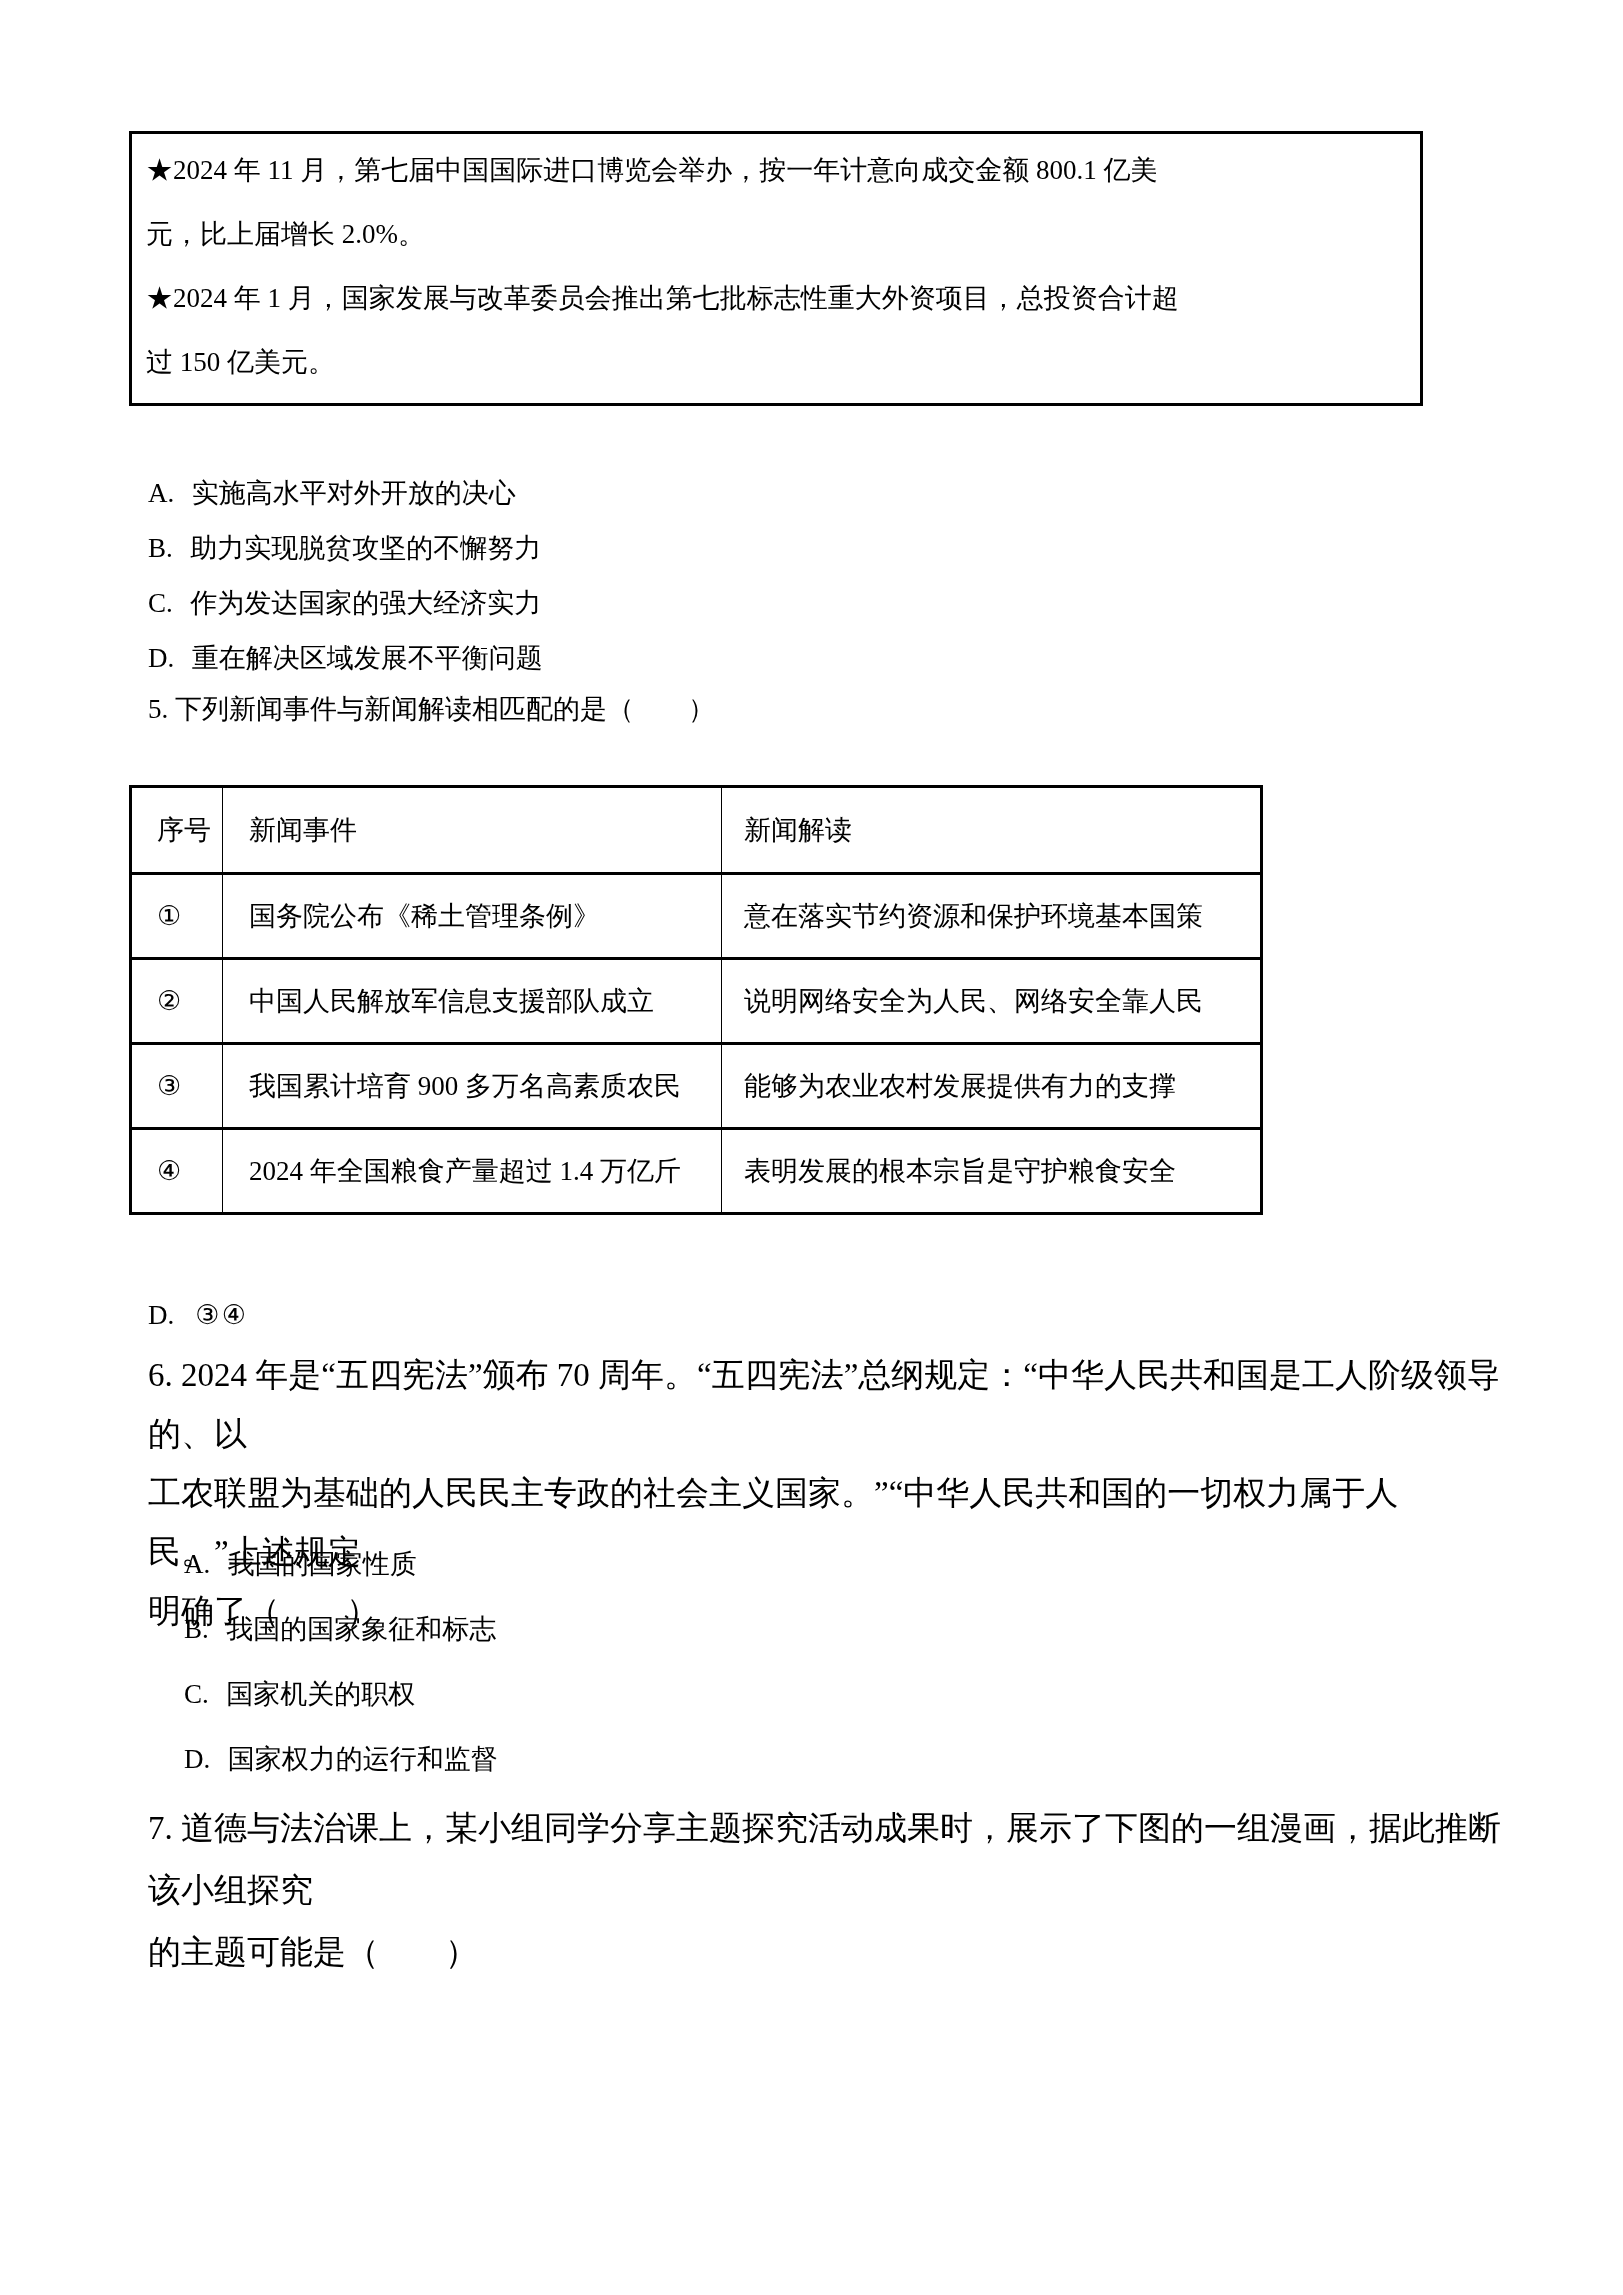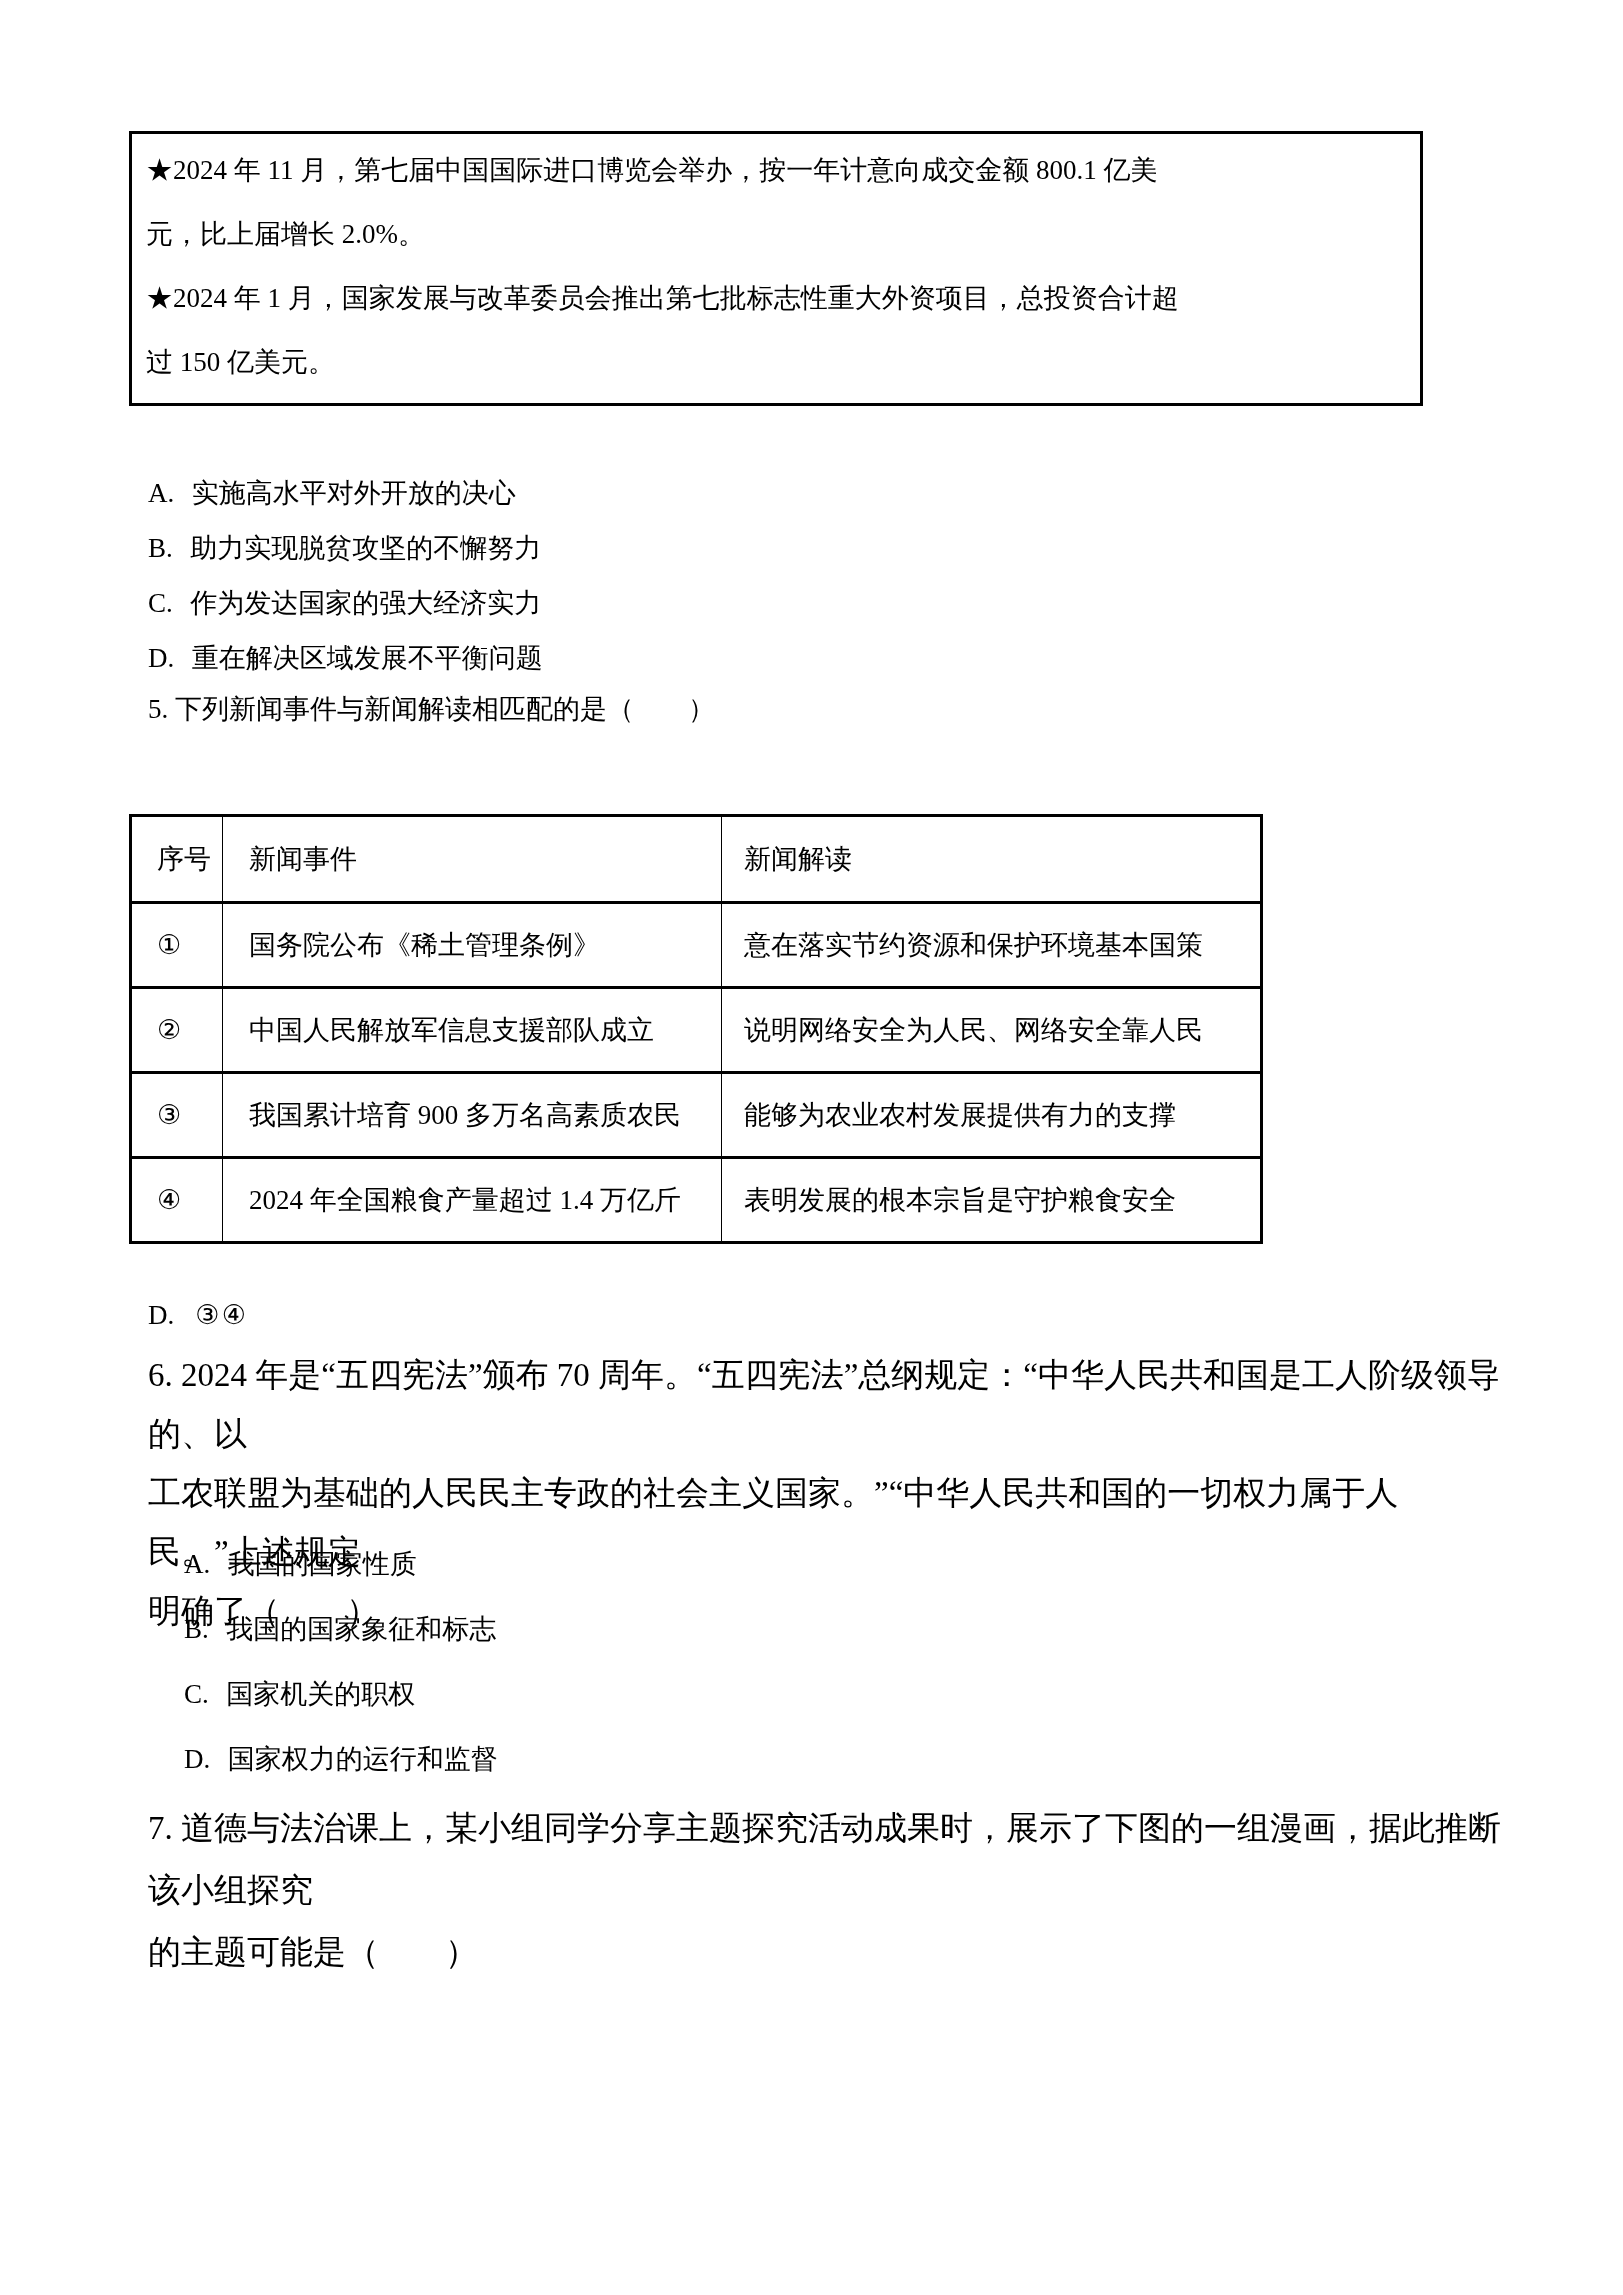--- a/index.html
+++ b/index.html
@@ -35,21 +35,21 @@
 
   
   #q4-options { left: 148px; top: 466px; }
   #q4-options .opt-row { height: 55px; line-height: 55px; font-size: 27px; }
 
   
   #q5-stem { left: 148px; top: 682px; height: 55px; line-height: 55px; font-size: 27px; }
 
   
   #q5-table {
-    left: 129px; top: 814px;
+    left: 129px; top: 785px;
     width: 1130px;
     border-collapse: collapse;
     table-layout: fixed;
   }
   #q5-table th, #q5-table td {
     border-top: 3.3px solid #000;
     border-bottom: 3.3px solid #000;
     border-left: 1.6px solid #000;
     border-right: 1.6px solid #000;
     font-weight: normal;

